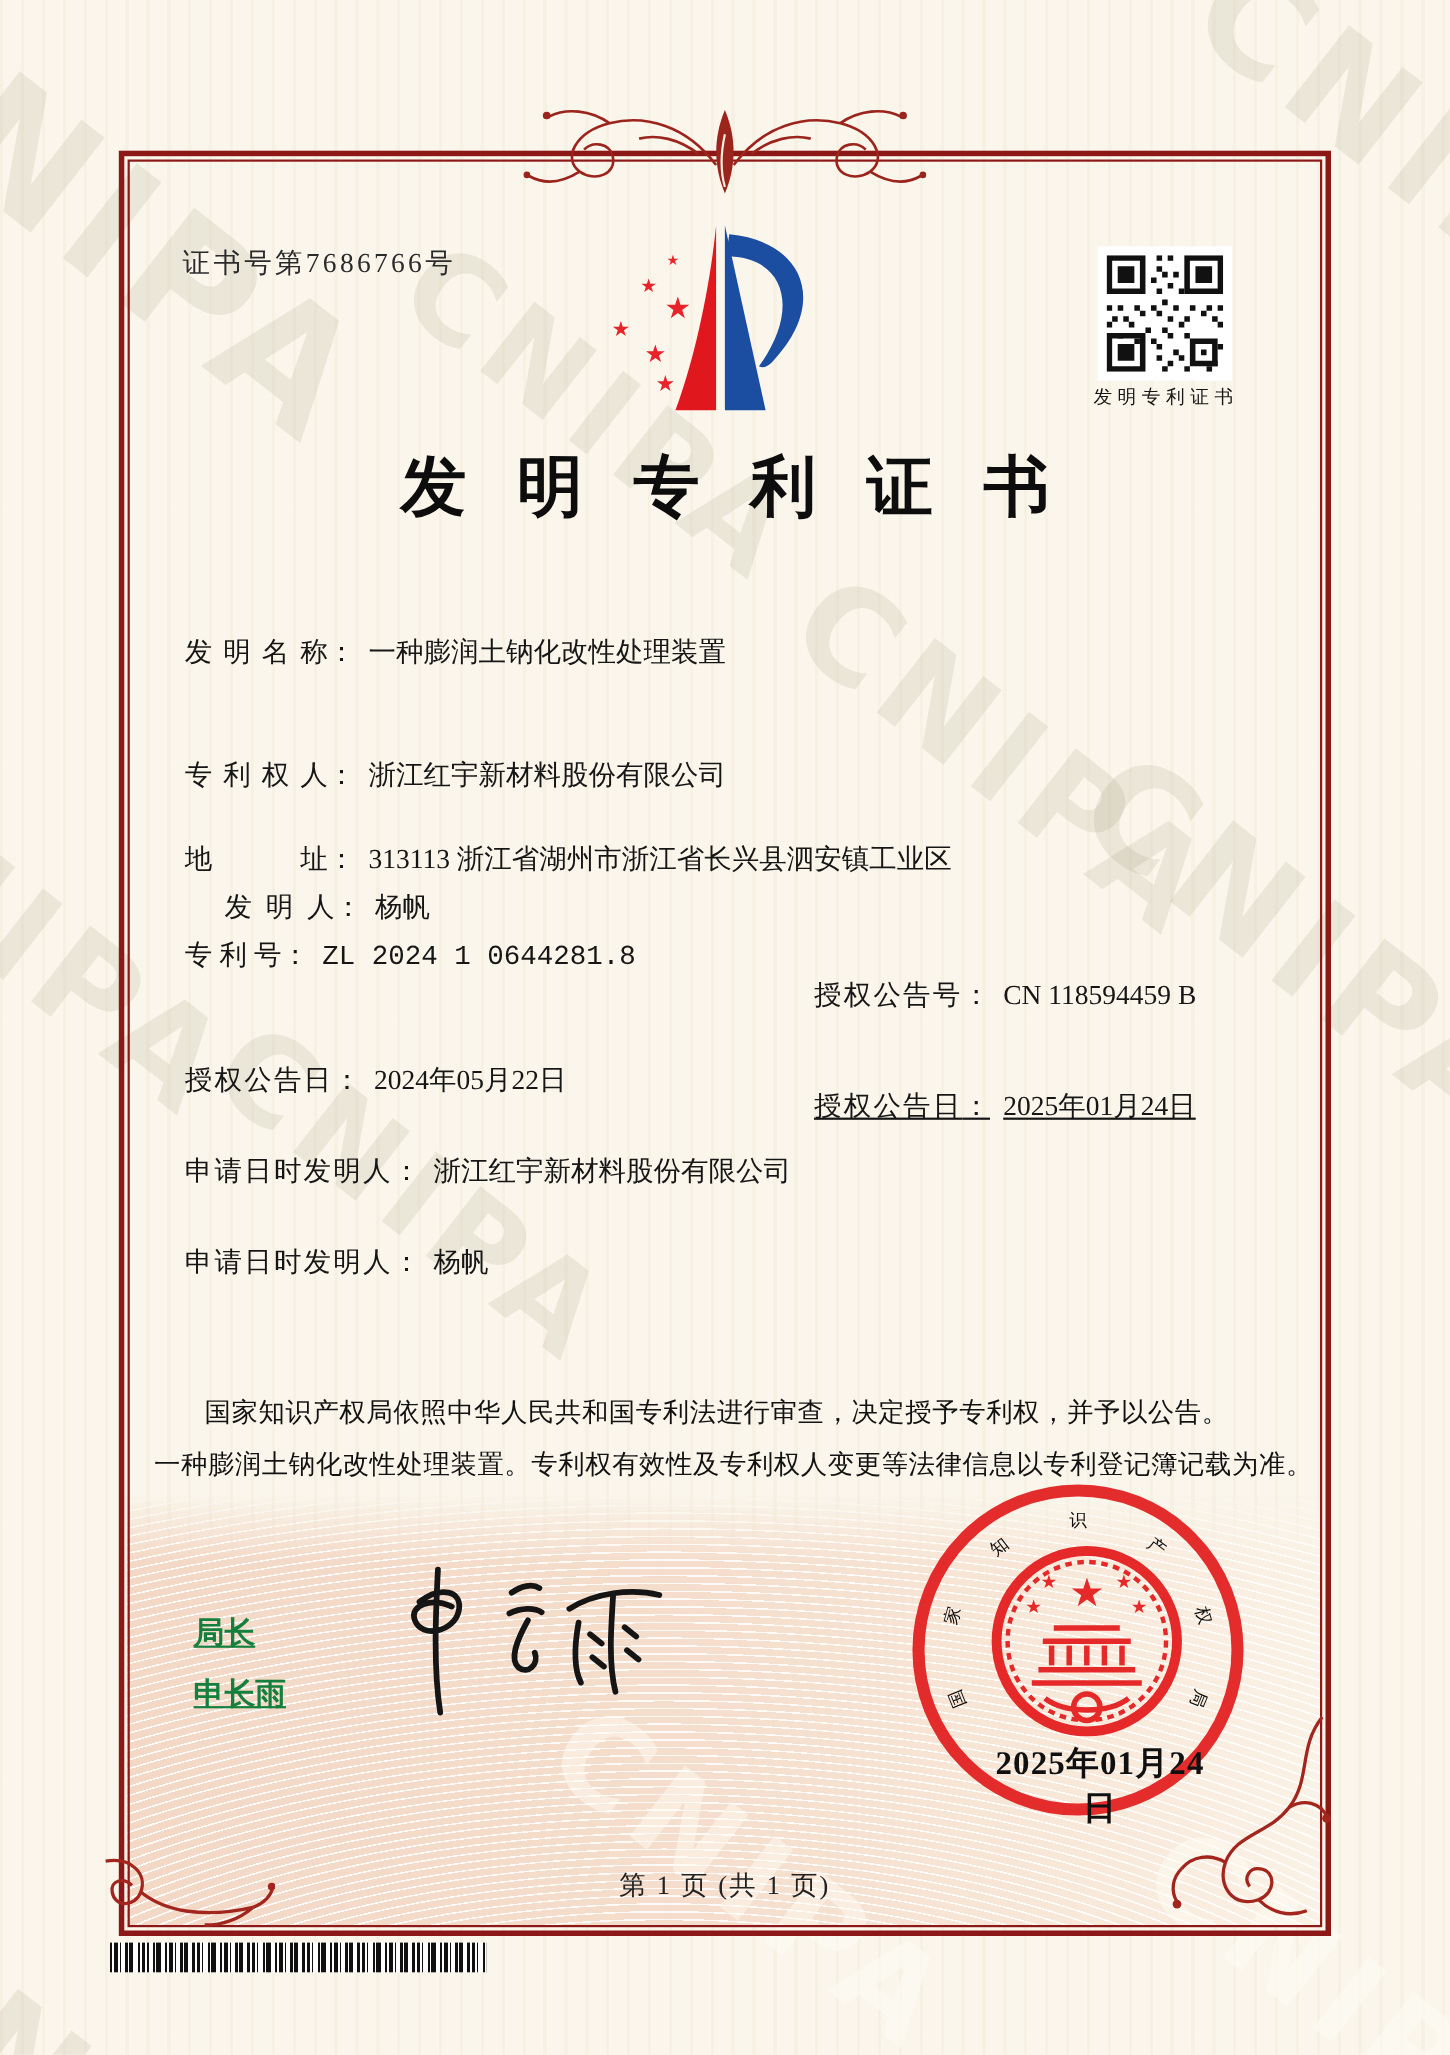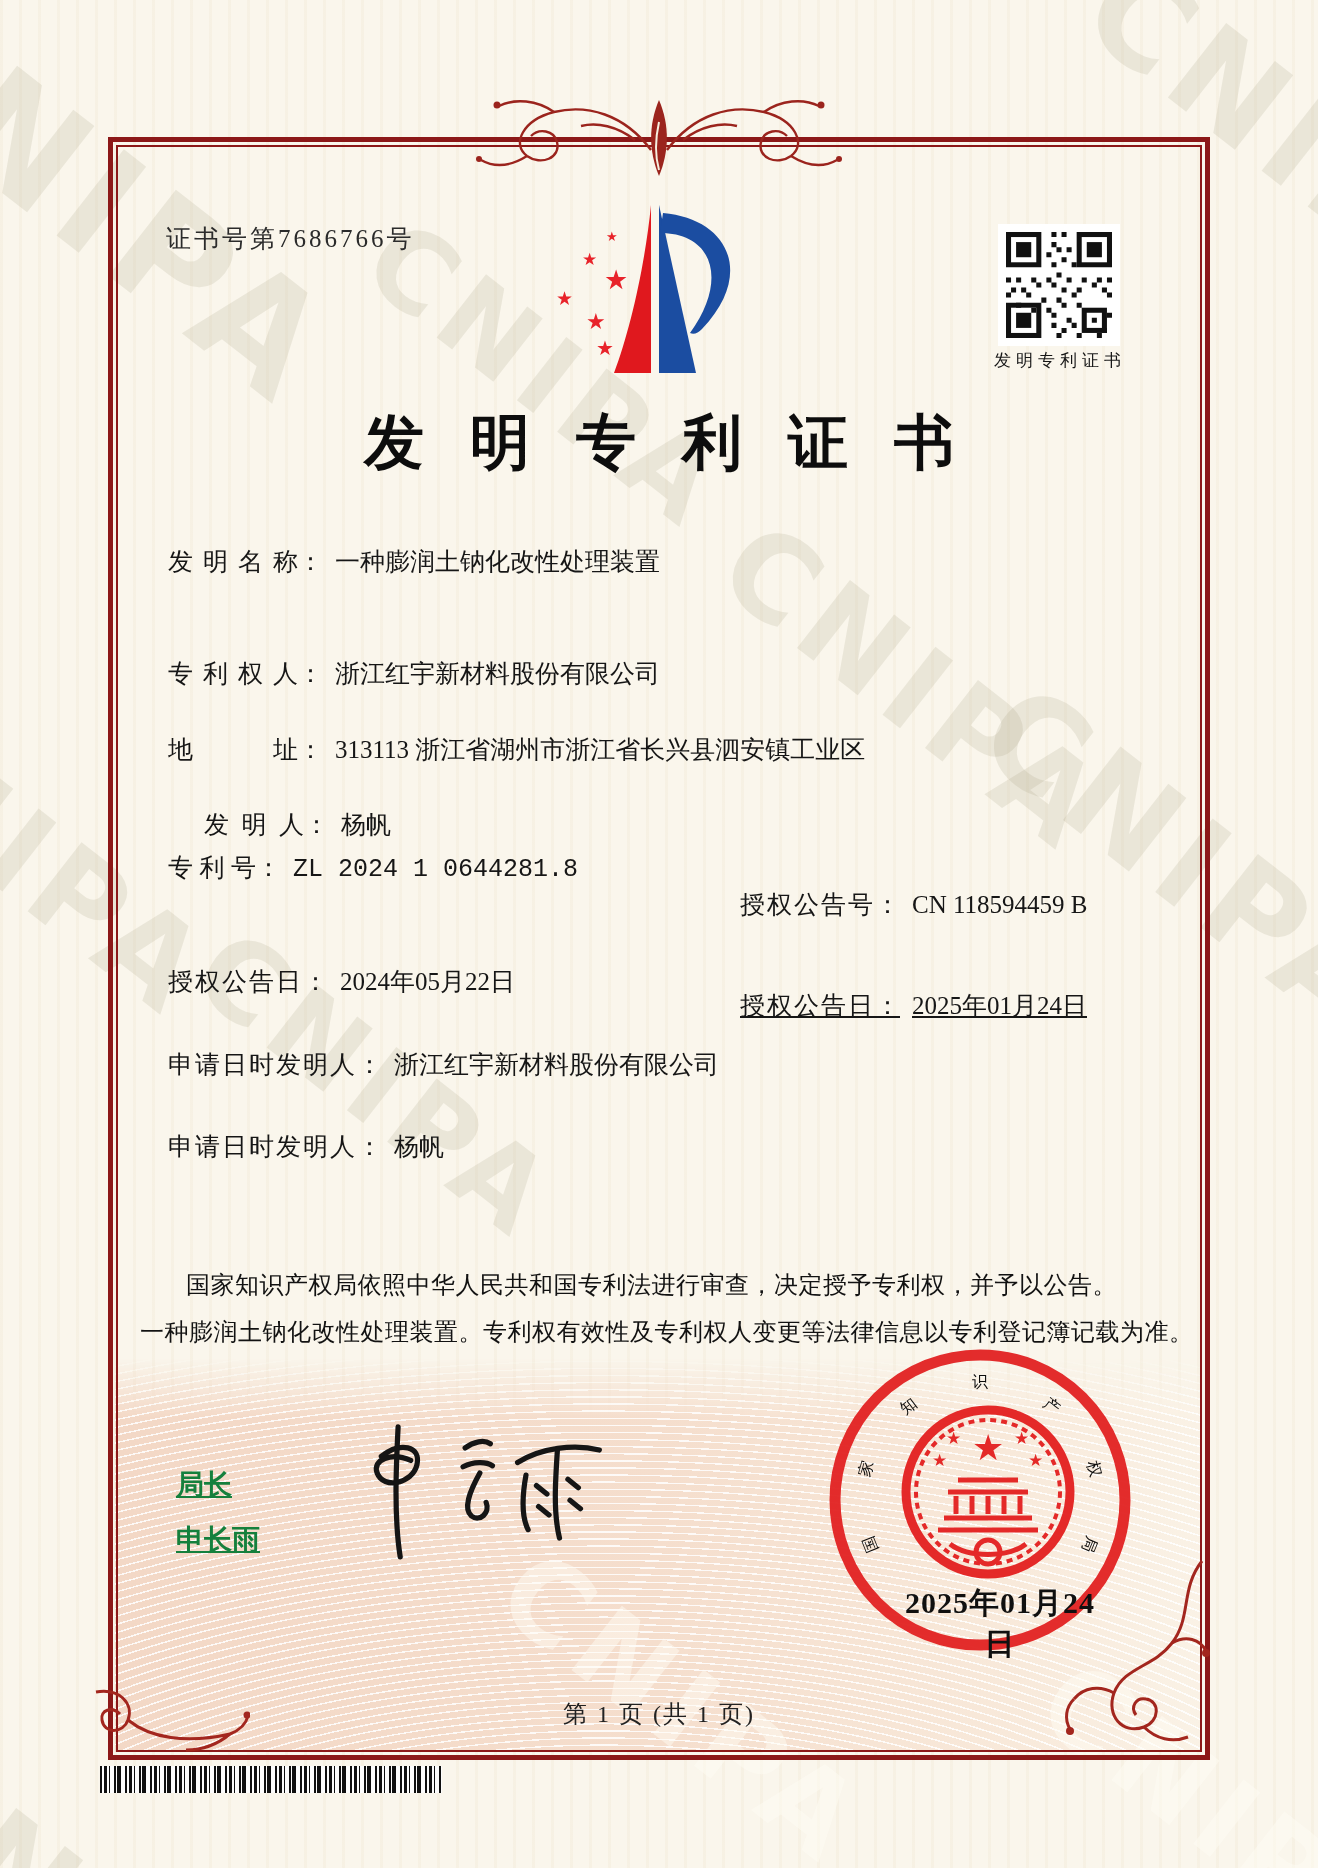--- a/index.html
+++ b/index.html
@@ -32,21 +32,21 @@
   .deco{z-index:3;}
   .content{z-index:4;}
   .cert-no{left:166px;top:222px;font-size:25px;letter-spacing:3px;color:#2b2b2b;}
   .logo{left:548px;top:203px;width:212px;height:176px;}
   .qr-box{left:998px;top:224px;width:122px;height:122px;background:#fff;}
   .qr-caption{left:980px;top:349px;width:160px;text-align:center;font-size:17px;letter-spacing:5px;color:#161616;}
   .title{left:108px;top:383px;width:1102px;text-align:center;font-size:60px;font-weight:700;
          letter-spacing:46px;text-indent:46px;color:#0d0d0d;white-space:nowrap;margin-top:20px;}
   .row{position:absolute;font-size:25px;color:#161616;white-space:nowrap;z-index:4;}
   .lab{display:inline-block;text-align:justify;text-align-last:justify;}
-  .w130{width:130px;}.w100{width:100px;margin-left:36px;}.w88{width:88px;}
+  .w130{width:130px;margin-top:31px;}.w100{width:100px;margin-left:36px;}.w88{width:88px;}
   .lab2{letter-spacing:2px;}
   .colon{margin-right:12px;}
   .statement{left:140px;top:1262px;width:1050px;font-size:24px;line-height:47px;color:#121212;z-index:4;letter-spacing:.5px;}
   .statement .st1{padding-left:46px;white-space:nowrap;}
   .statement .st2{white-space:nowrap;}
   .dir{left:176px;font-family:"DejaVu Sans","Liberation Sans",sans-serif;font-weight:700;font-size:28px;color:#15803d;z-index:4;text-decoration:underline;}
   .sig{left:352px;top:1418px;width:262px;height:152px;z-index:5;}
   .seal{left:820px;top:1340px;width:320px;height:320px;z-index:5;opacity:.95;}
   .seal-date{left:893px;top:1583px;width:214px;text-align:center;font-size:30px;font-weight:600;
              color:#101010;letter-spacing:1px;z-index:6;}

